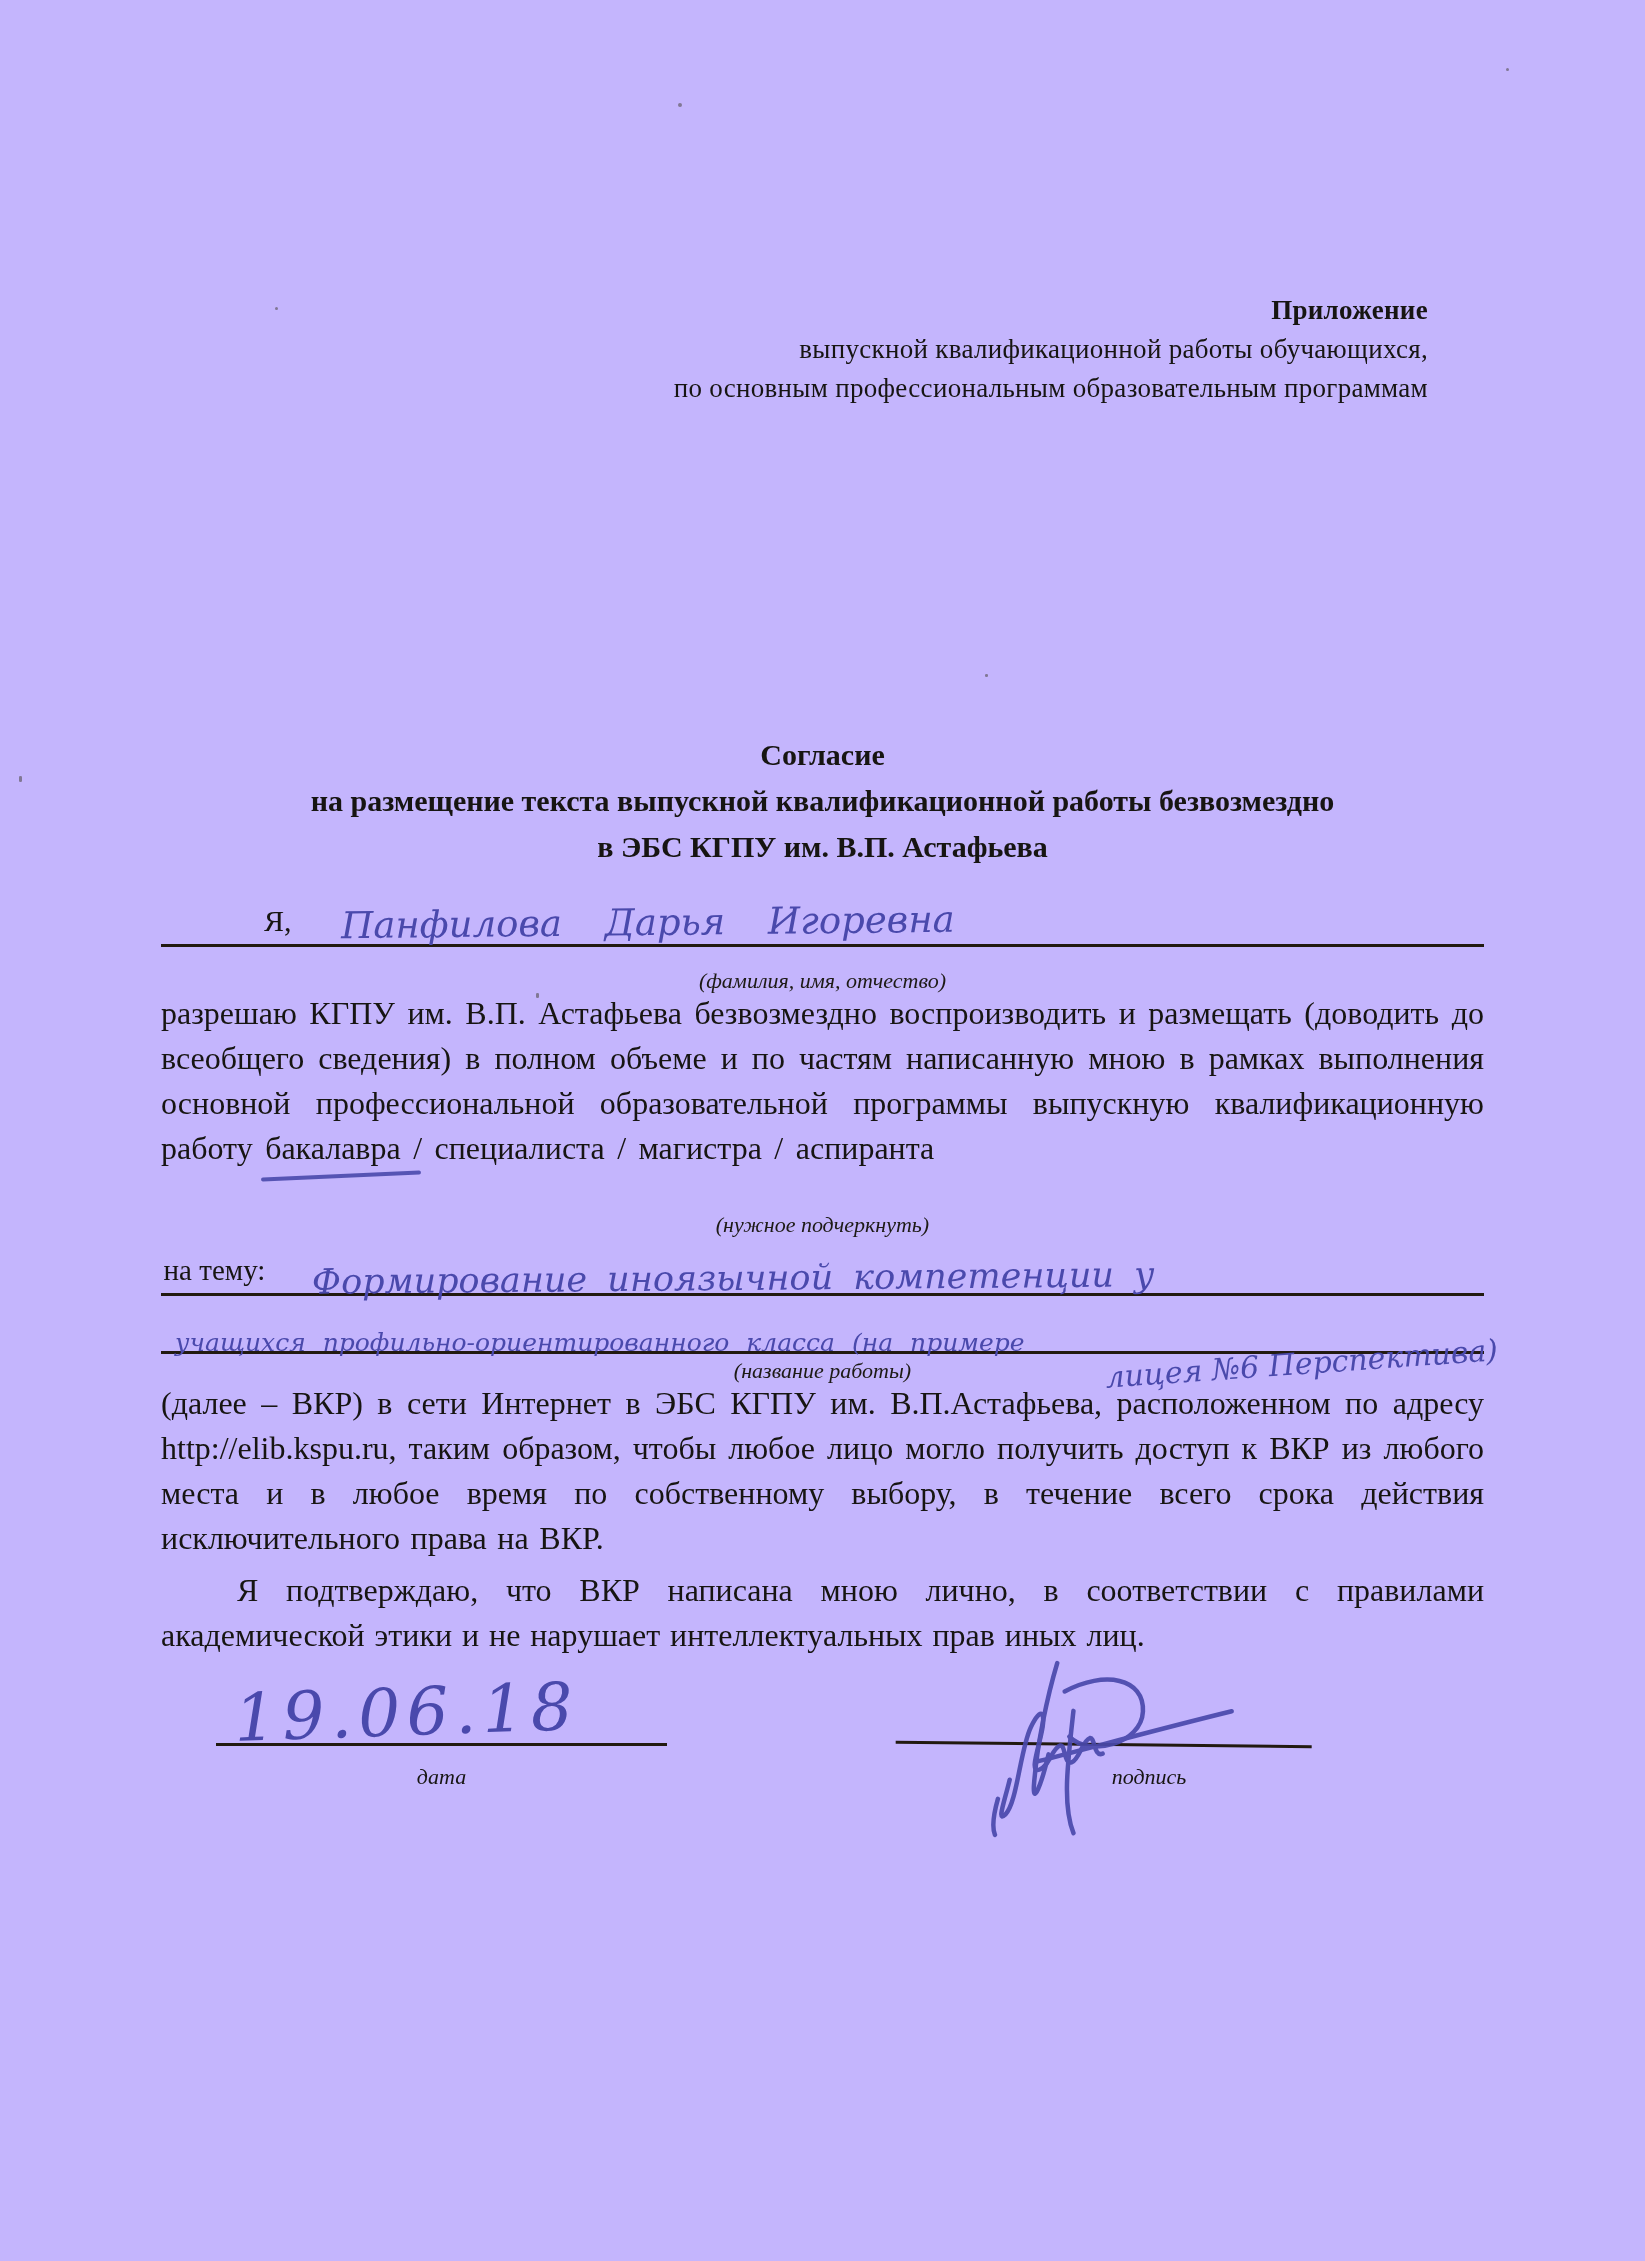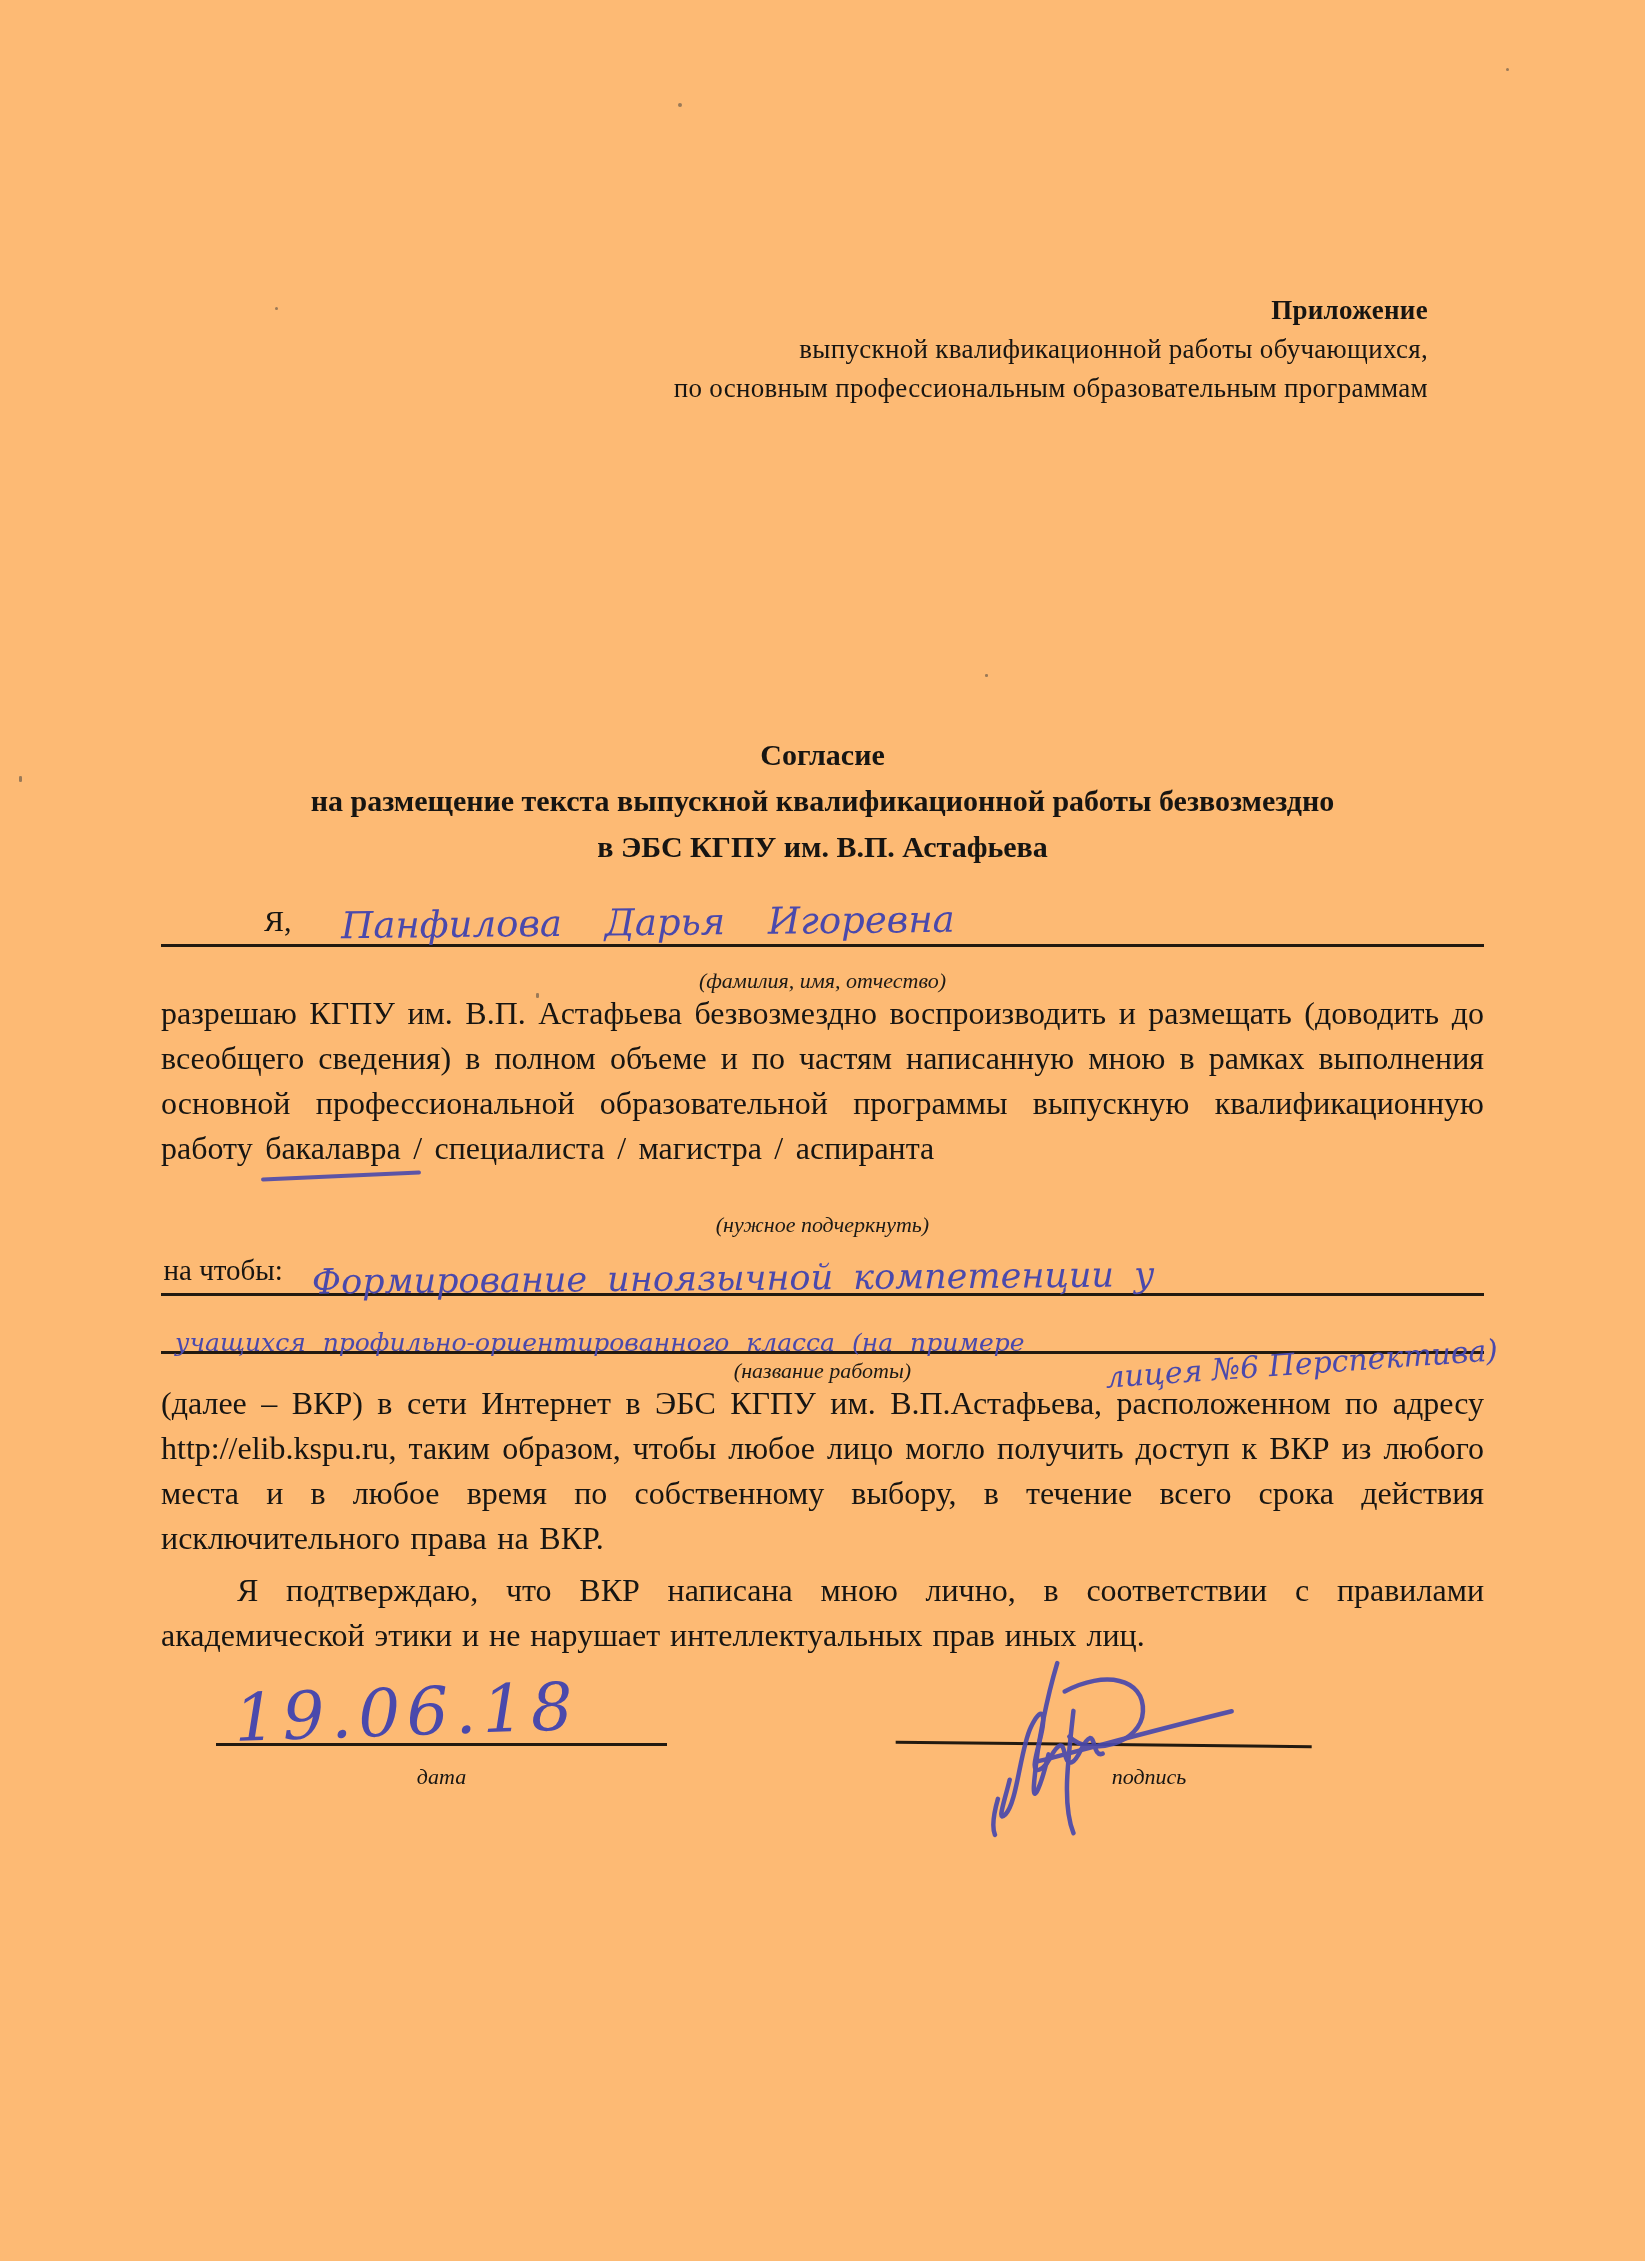--- a/index.html
+++ b/index.html
@@ -101,21 +101,21 @@
   .sig-svg {
     position:absolute; left:64px; top:-32px; width:277px; height:193px;
     color:var(--ink); overflow:visible;
   }
   
   .speck { position:absolute; background:#4a4640; border-radius:50%; opacity:0.55; }
 </style>
 </head>
 <body>
 
-<div class="page" style="--ink: #4a49ac; color: rgb(23, 21, 18); background: #fdba74;">
+<div class="page" style="--ink: #4a49ac; color: rgb(23, 21, 18); background: #c4b5fd;">
 
   <div class="header-block">
     <div class="hl-0">Приложение</div>
     <div>выпускной квалификационной работы обучающихся,</div>
     <div>по основным профессиональным образовательным программам</div>
   </div>
 
   <div class="title-block">
     <div>Согласие</div>
     <div>на размещение текста выпускной квалификационной работы безвозмездно</div>
@@ -125,21 +125,21 @@
   <div class="rule-row name-row">
     <span class="name-prefix">Я,</span>
     <span class="hand name-hand">Панфилова Дарья Игоревна</span>
   </div>
   <div class="caption caption-fio">(фамилия, имя, отчество)</div>
 
   <div class="para para-permission"><span>разрешаю КГПУ им. В.П. Астафьева безвозмездно воспроизводить и размещать (доводить до всеобщего сведения) в полном объеме и по частям написанную мною в рамках выполнения основной профессиональной образовательной программы выпускную квалификационную работу </span><span class="deg-underline">бакалавра</span><span> / специалиста / магистра / аспиранта</span></div>
   <div class="caption caption-need">(нужное подчеркнуть)</div>
 
   <div class="rule-row topic-row1">
-    <span class="topic-label">на чтобы:</span>
+    <span class="topic-label">на тему:</span>
     <span class="hand topic-hand1">Формирование иноязычной компетенции у</span>
   </div>
   <div class="rule-row topic-row2">
     <span class="hand topic-hand2">учащихся профильно-ориентированного класса (на примере</span>
   </div>
   <div class="caption caption-work">(название работы)</div>
   <div class="hand topic-note">лицея №6 Перспектива)</div>
 
   <div class="para para-terms">(далее – ВКР) в сети Интернет в ЭБС КГПУ им. В.П.Астафьева, расположенном по адресу http://elib.kspu.ru, таким образом, чтобы любое лицо могло получить доступ к ВКР из любого места и в любое время по собственному выбору, в течение всего срока действия исключительного права на ВКР.</div>
 

